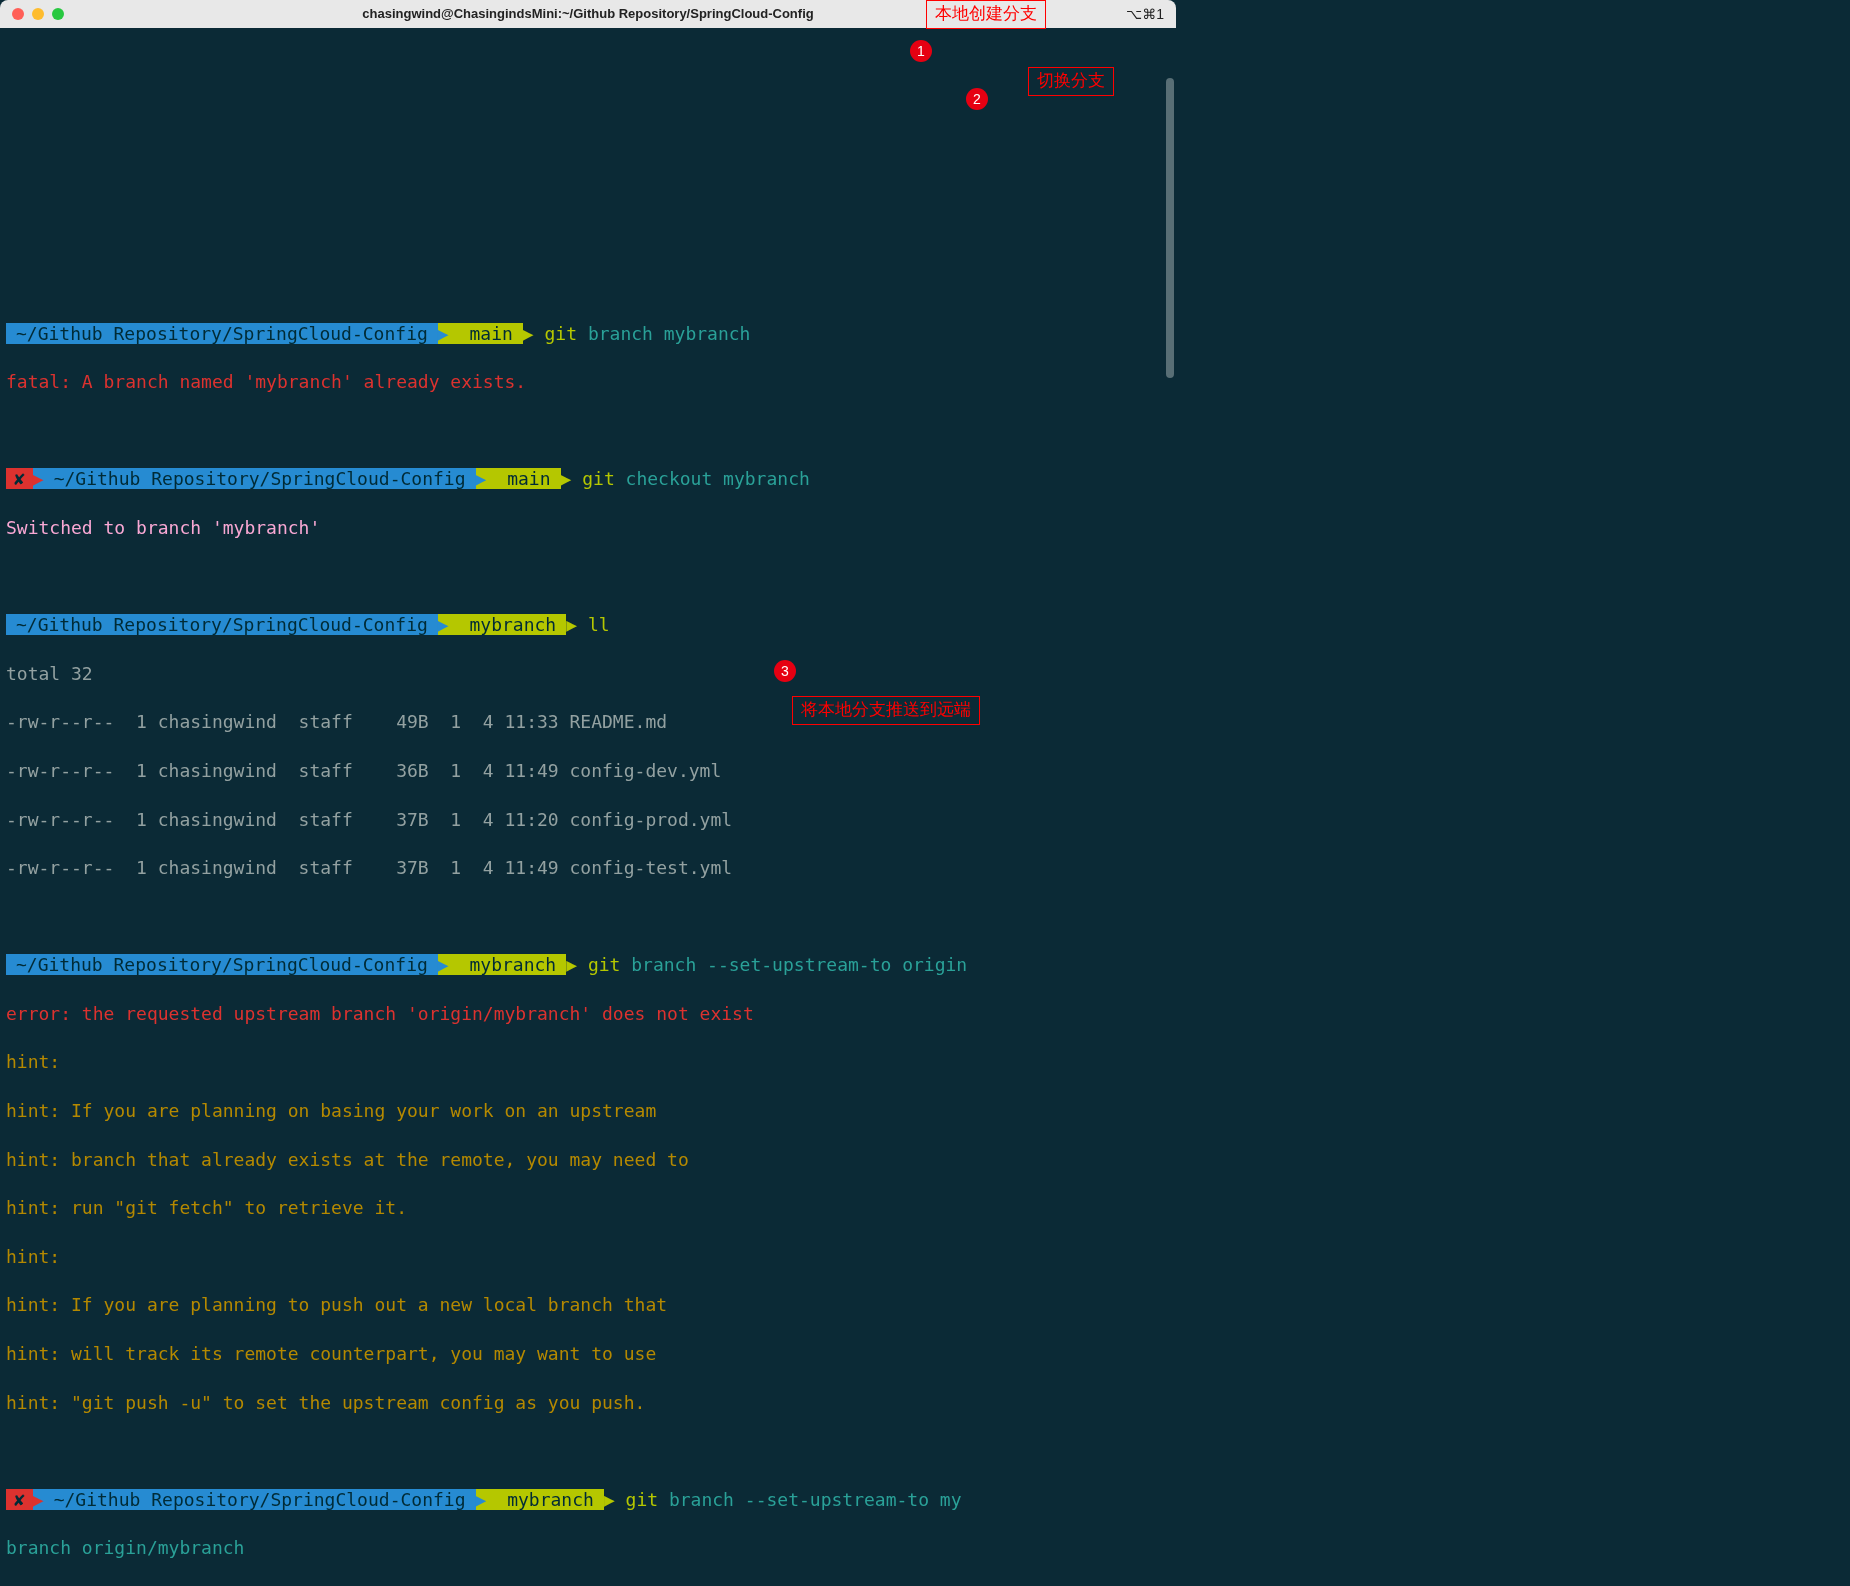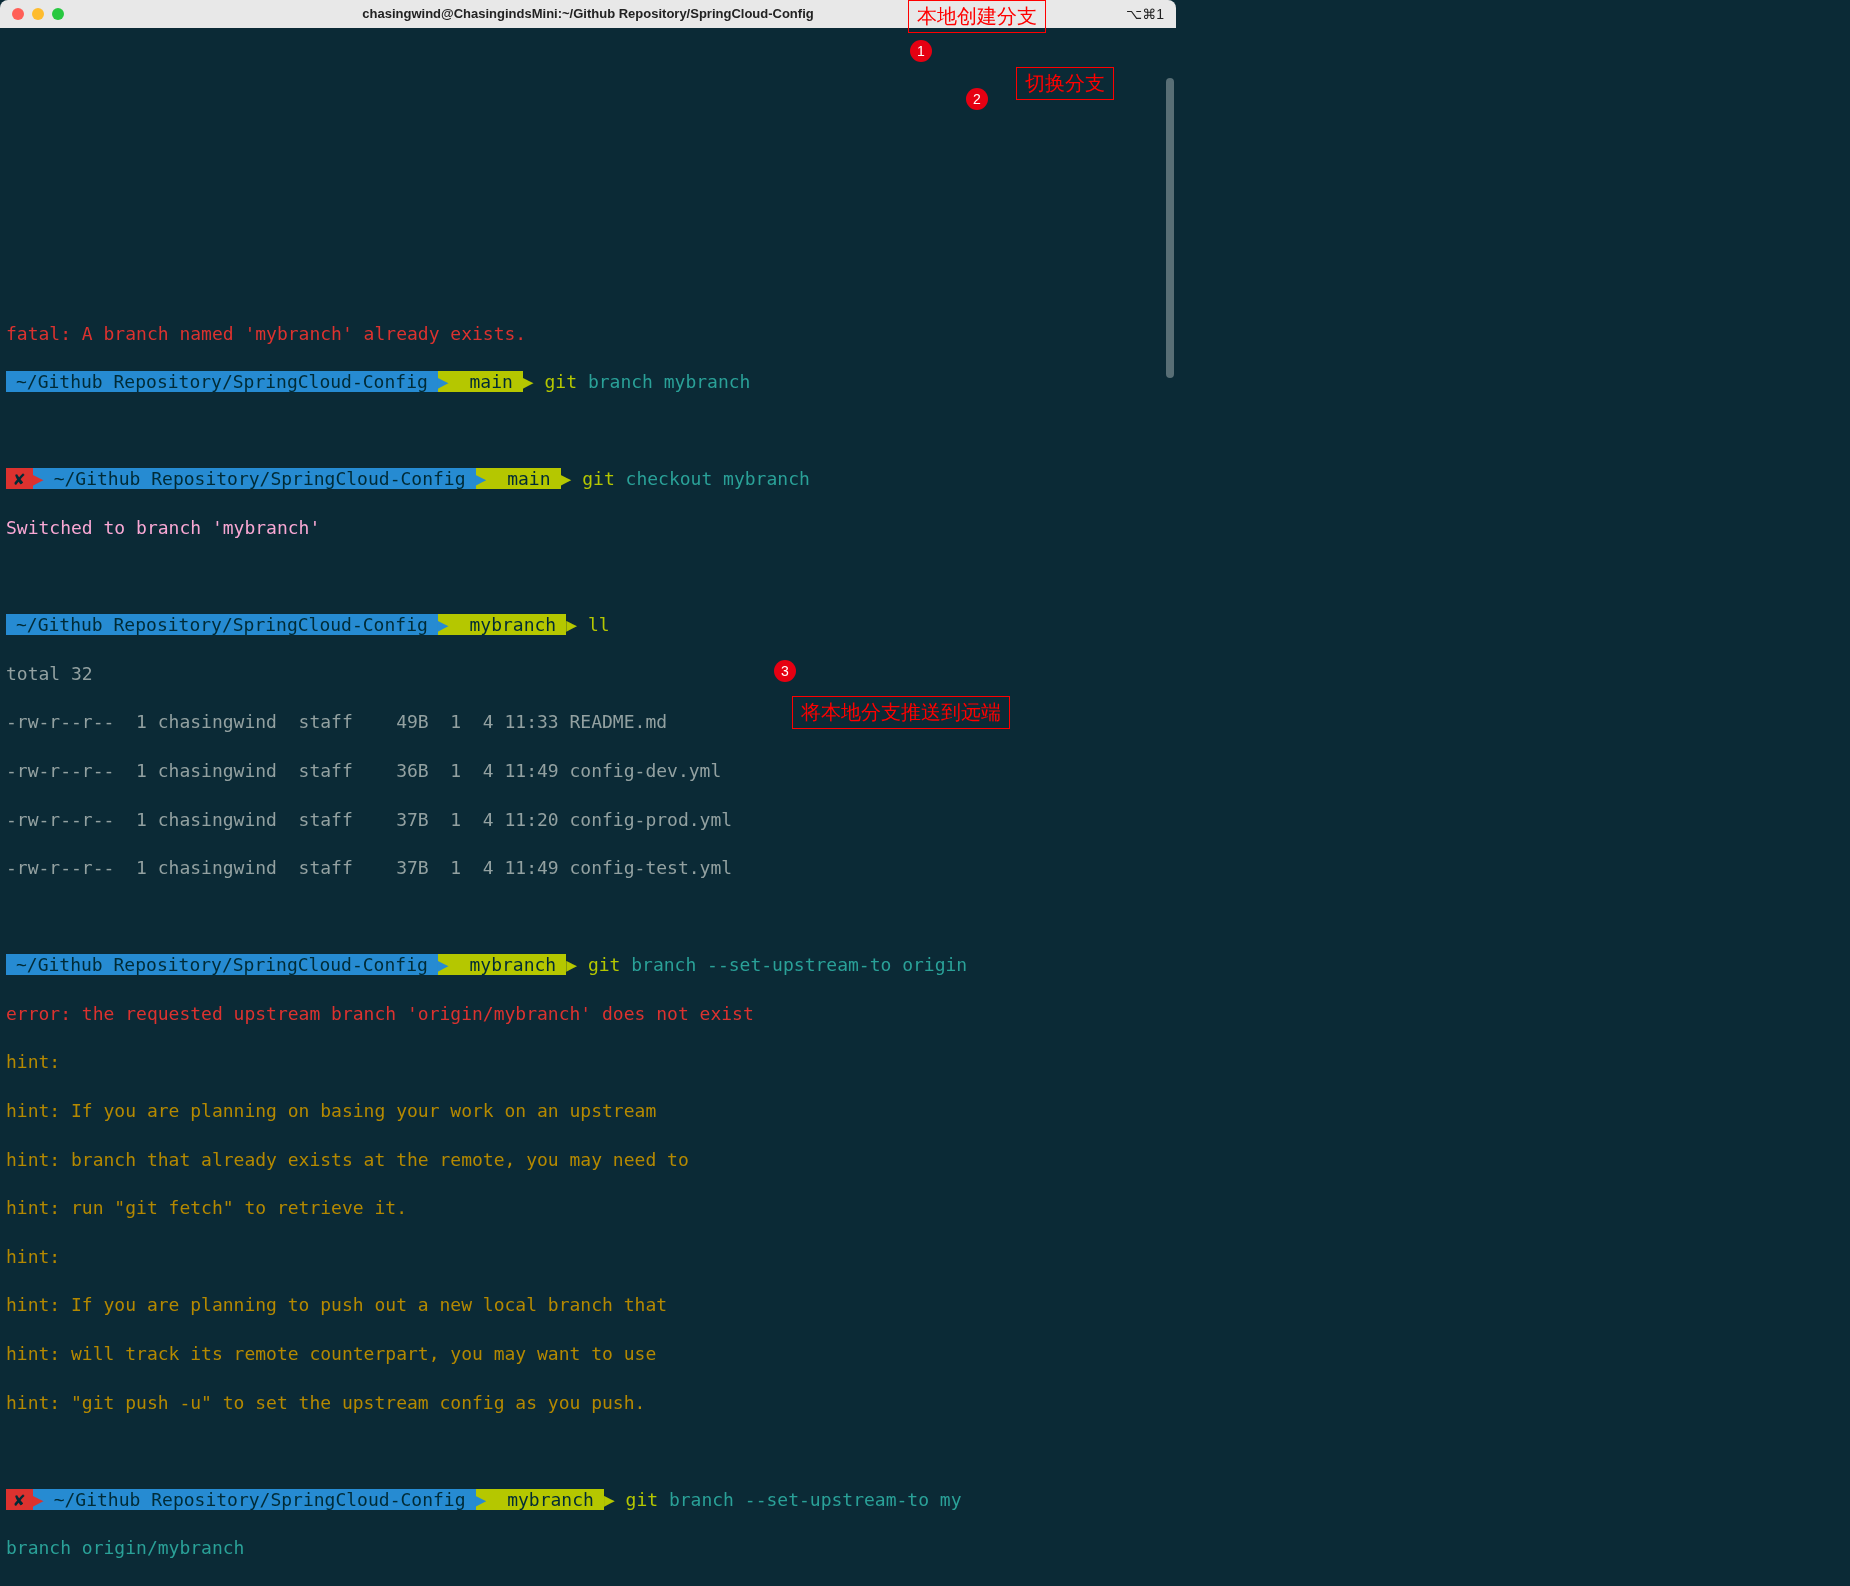--- a/index.html
+++ b/index.html
@@ -71,21 +71,21 @@
 .cmd-args { color: #2aa198; }
 .fatal { color: #dc322f; }
 .switched { color: #f9a8d4; }
 .hint { color: #b58900; }
 .plain { color: #93a1a1; }
 .annotation {
   position: absolute;
   border: 1px solid #ff0000;
   color: #ff0000;
   font-family: Liberation Sans, sans-serif;
-  font-size: 20px;
+  font-size: 17px;
   padding: 2px 8px;
   background: rgba(0,0,0,0);
 }
 .badge {
   position: absolute;
   width: 22px;
   height: 22px;
   border-radius: 50%;
   background: #e60012;
   color: #fff;
@@ -122,22 +122,22 @@
 
 
 <div class="annotation" style="top:-28px; right:130px;">本地创建分支</div>
 <div class="annotation" style="top:10px; right:62px;margin-top:29px;">切换分支</div>
 <div class="badge" style="top:12px; left:910px;">1</div>
 <div class="badge" style="top:60px; left:966px;">2</div>
 <div class="badge" style="top:632px; left:774px;">3</div>
 <div class="annotation" style="top:668px; left:792px;">将本地分支推送到远端</div>
 
 
+<span class="line"><span class="seg-path">~/Github Repository/SpringCloud-Config</span><span class="arrow-blue" style="background:#b5c700">▶</span><span class="seg-branch"> main</span><span class="arrow-olive">▶</span> <span class="cmd-git">git</span><span class="cmd-args"> branch mybranch</span></span>
 <span class="line fatal">fatal: A branch named 'mybranch' already exists.</span>
-<span class="line"><span class="seg-path">~/Github Repository/SpringCloud-Config</span><span class="arrow-blue" style="background:#b5c700">▶</span><span class="seg-branch"> main</span><span class="arrow-olive">▶</span> <span class="cmd-git">git</span><span class="cmd-args"> branch mybranch</span></span>
 
 
 <span class="line"><span class="seg-x">✘</span><span style="color:#dc322f;background:#268bd2">▶</span><span class="seg-path">~/Github Repository/SpringCloud-Config</span><span class="arrow-blue" style="background:#b5c700">▶</span><span class="seg-branch"> main</span><span class="arrow-olive">▶</span> <span class="cmd-git">git</span><span class="cmd-args"> checkout mybranch</span></span>
 <span class="line switched">Switched to branch 'mybranch'</span>
 
 
 <span class="line"><span class="seg-path">~/Github Repository/SpringCloud-Config</span><span class="arrow-blue" style="background:#b5c700">▶</span><span class="seg-branch"> mybranch</span><span class="arrow-olive">▶</span> <span class="cmd-git">ll</span></span>
 <span class="line plain">total 32</span>
 <span class="line plain">-rw-r--r--  1 chasingwind  staff    49B  1  4 11:33 README.md</span>
 <span class="line plain">-rw-r--r--  1 chasingwind  staff    36B  1  4 11:49 config-dev.yml</span>

